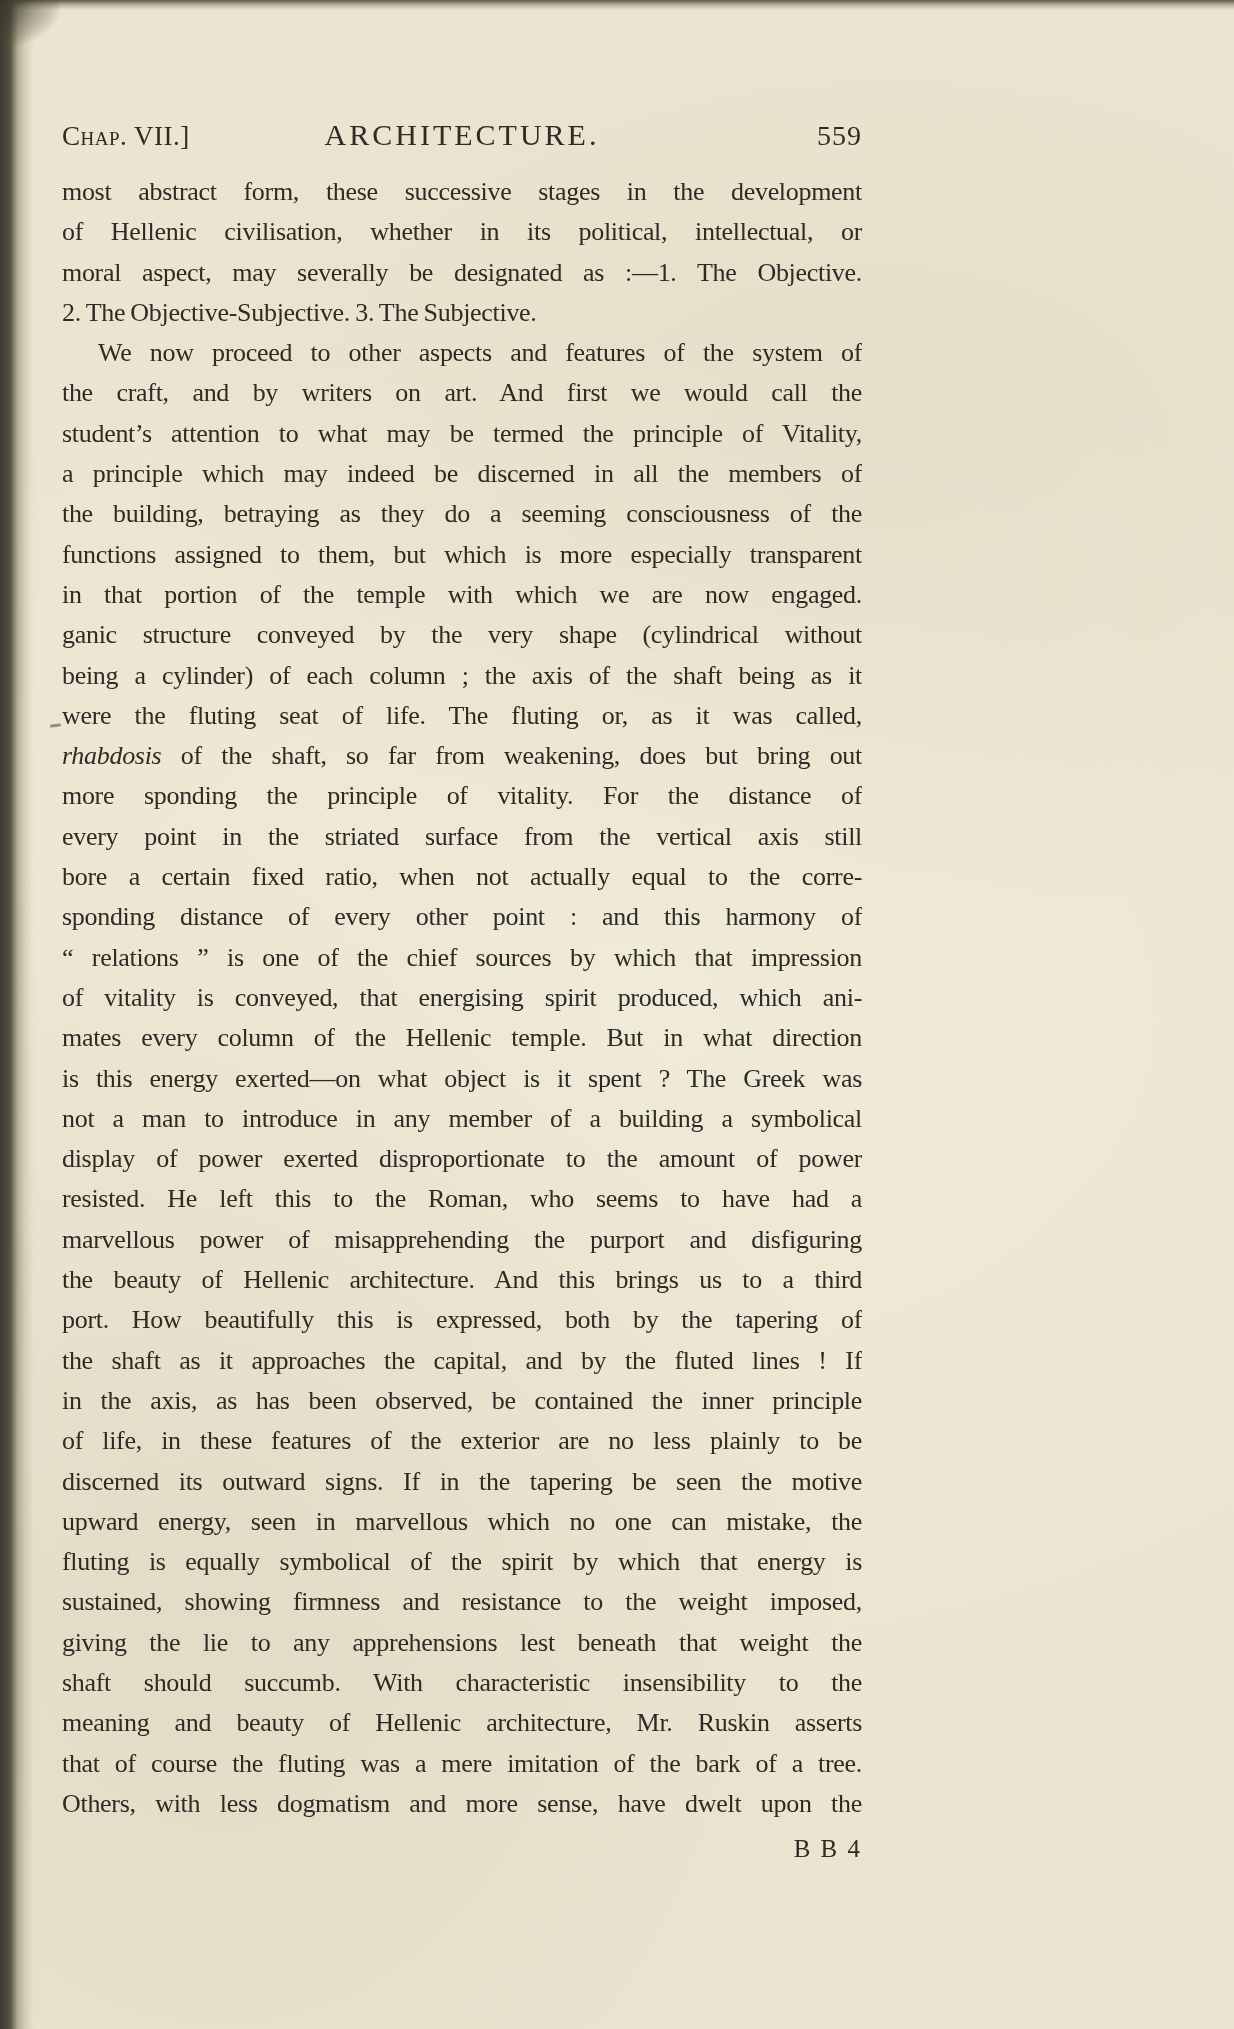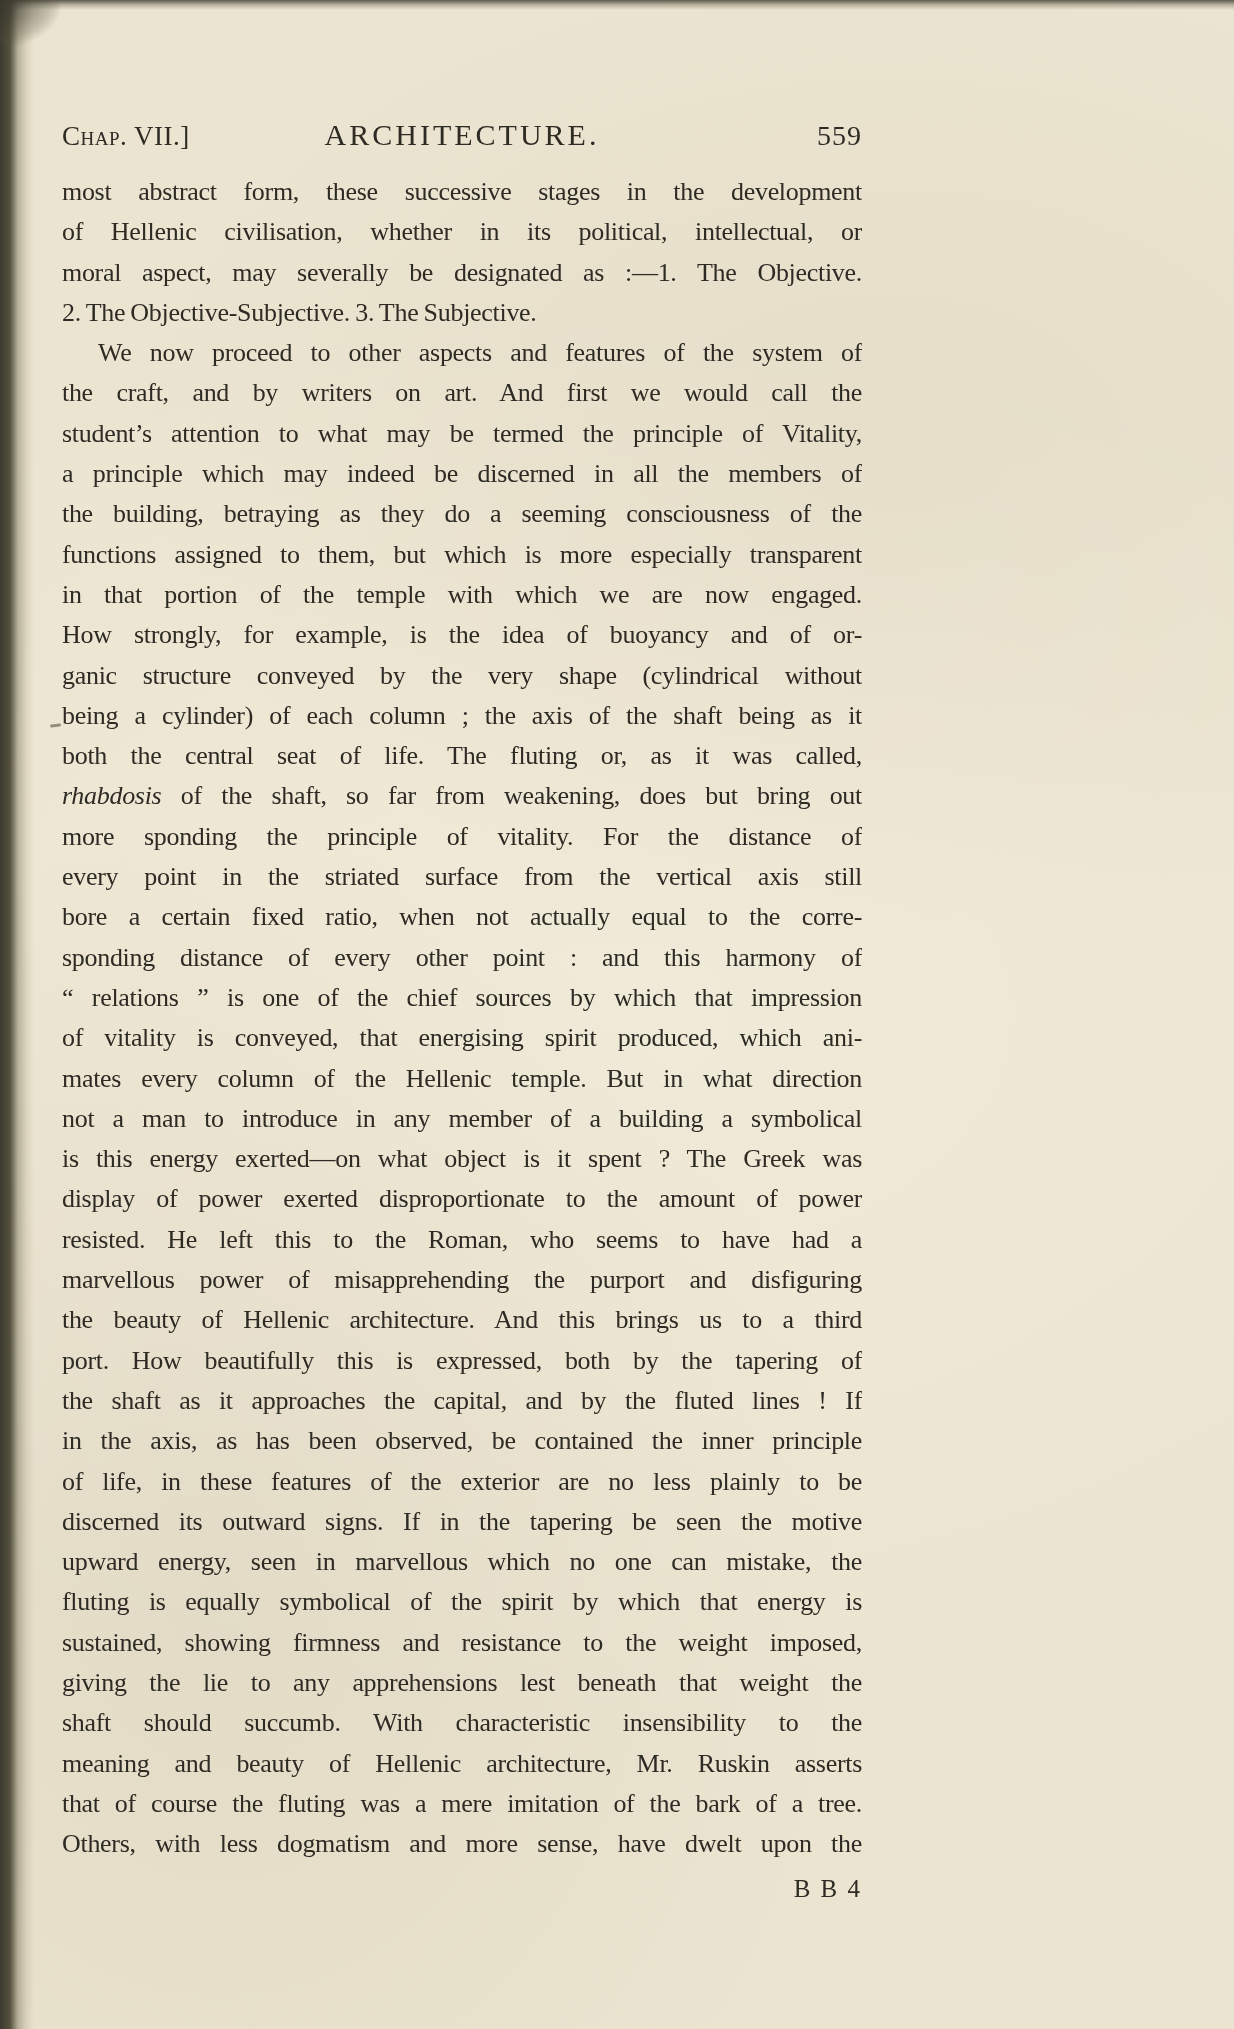--- a/index.html
+++ b/index.html
@@ -74,34 +74,33 @@
         <div class="line"><span>of Hellenic civilisation, whether in its political, intellectual, or</span></div>
         <div class="line"><span>moral aspect, may severally be designated as :—1. The Objective.</span></div>
         <div class="line last"><span>2. The Objective-Subjective. 3. The Subjective.</span></div>
         <div class="line indent"><span>We now proceed to other aspects and features of the system of</span></div>
         <div class="line"><span>the craft, and by writers on art. And first we would call the</span></div>
         <div class="line"><span>student’s attention to what may be termed the principle of Vitality,</span></div>
         <div class="line"><span>a principle which may indeed be discerned in all the members of</span></div>
         <div class="line"><span>the building, betraying as they do a seeming consciousness of the</span></div>
         <div class="line"><span>functions assigned to them, but which is more especially transparent</span></div>
         <div class="line"><span>in that portion of the temple with which we are now engaged.</span></div>
-        <div class="line"><span>How strongly, for example, is the idea of buoyancy and of or-</span></div>
         <div class="line"><span>ganic structure conveyed by the very shape (cylindrical without</span></div>
         <div class="line"><span>being a cylinder) of each column ; the axis of the shaft being as it</span></div>
-        <div class="line"><span>both the central seat of life. The fluting or, as it was called,</span></div>
+        <div class="line"><span>were the fluting seat of life. The fluting or, as it was called,</span></div>
         <div class="line"><span class="it">rhabdosis</span><span> of the shaft, so far from weakening, does but bring out</span></div>
         <div class="line"><span>more sponding the principle of vitality. For the distance of</span></div>
         <div class="line"><span>every point in the striated surface from the vertical axis still</span></div>
         <div class="line"><span>bore a certain fixed ratio, when not actually equal to the corre-</span></div>
         <div class="line"><span>sponding distance of every other point : and this harmony of</span></div>
         <div class="line"><span>“ relations ” is one of the chief sources by which that impression</span></div>
         <div class="line"><span>of vitality is conveyed, that energising spirit produced, which ani-</span></div>
         <div class="line"><span>mates every column of the Hellenic temple. But in what direction</span></div>
+        <div class="line"><span>is this energy exerted—on what object is it spent ? The Greek was</span></div>
         <div class="line"><span>not a man to introduce in any member of a building a symbolical</span></div>
-        <div class="line"><span>is this energy exerted—on what object is it spent ? The Greek was</span></div>
         <div class="line"><span>display of power exerted disproportionate to the amount of power</span></div>
         <div class="line"><span>resisted. He left this to the Roman, who seems to have had a</span></div>
         <div class="line"><span>marvellous power of misapprehending the purport and disfiguring</span></div>
         <div class="line"><span>the beauty of Hellenic architecture. And this brings us to a third</span></div>
         <div class="line"><span>port. How beautifully this is expressed, both by the tapering of</span></div>
         <div class="line"><span>the shaft as it approaches the capital, and by the fluted lines ! If</span></div>
         <div class="line"><span>in the axis, as has been observed, be contained the inner principle</span></div>
         <div class="line"><span>of life, in these features of the exterior are no less plainly to be</span></div>
         <div class="line"><span>discerned its outward signs. If in the tapering be seen the motive</span></div>
         <div class="line"><span>upward energy, seen in marvellous which no one can mistake, the</span></div>

